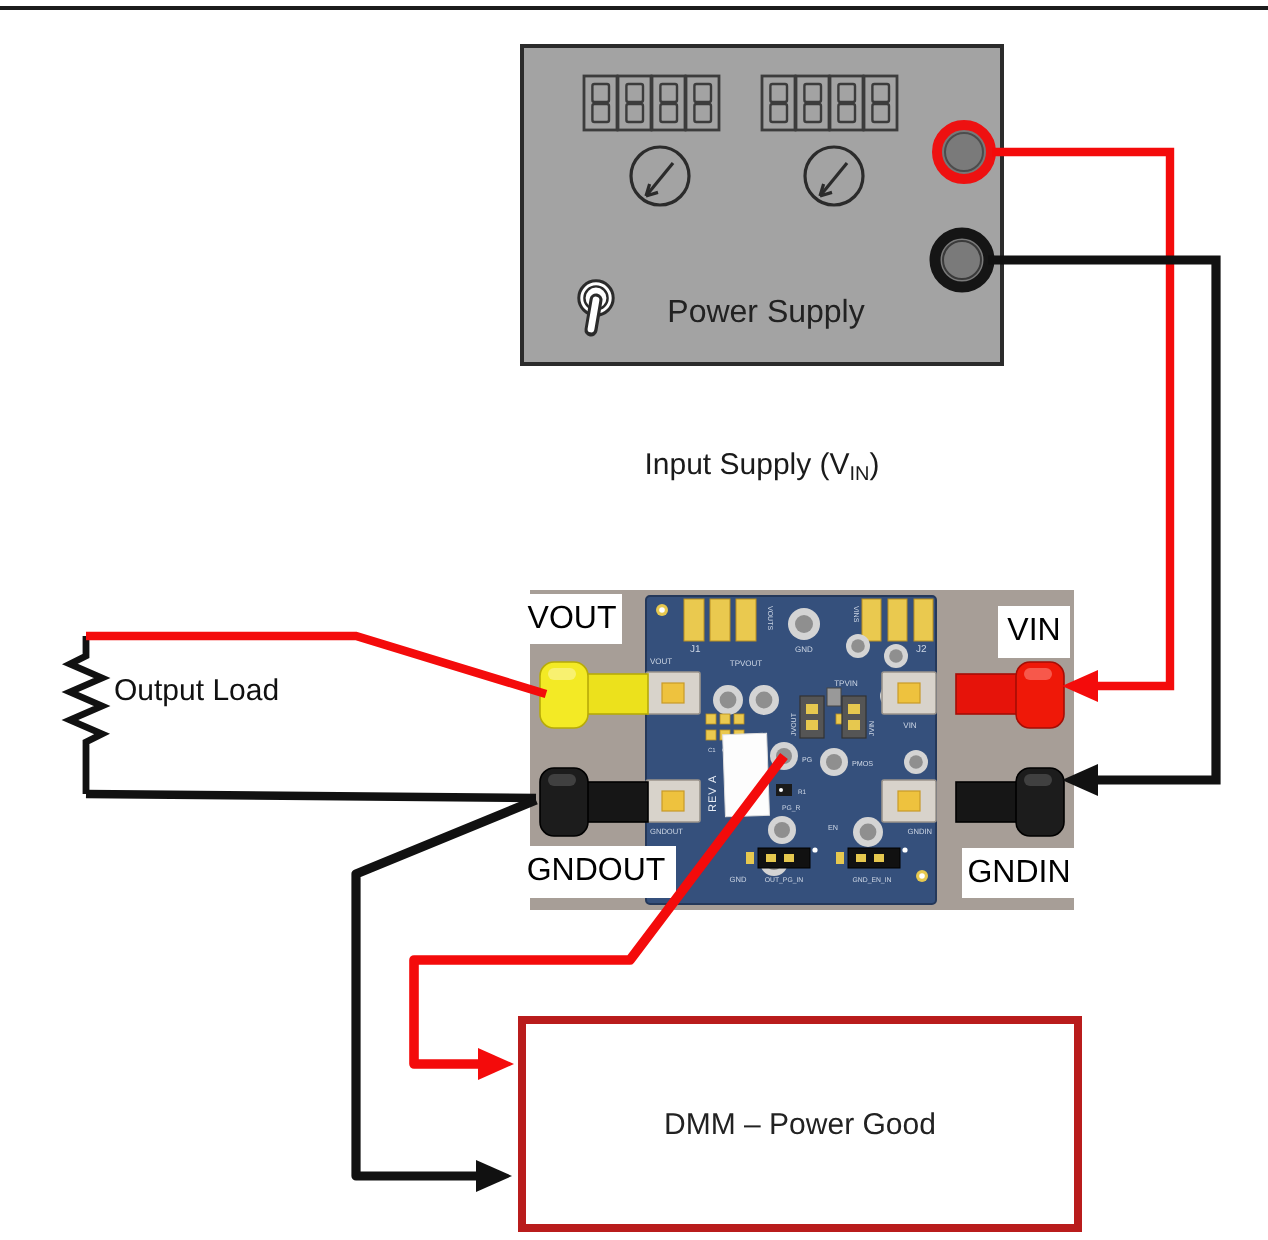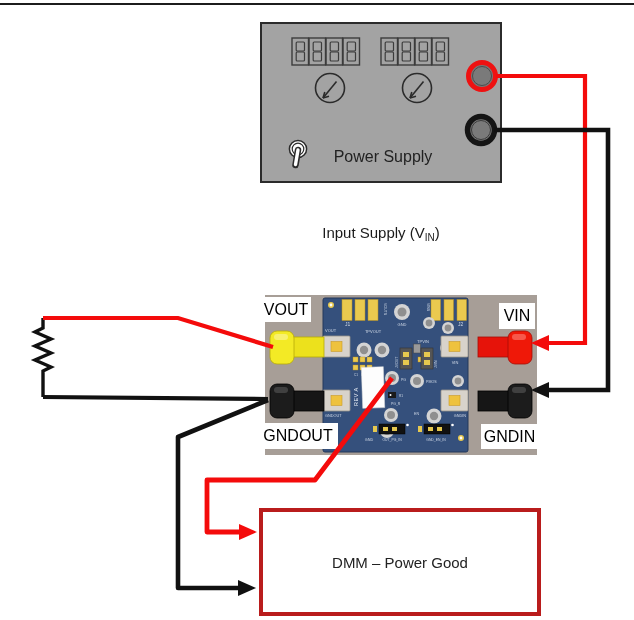--- a/index.html
+++ b/index.html
@@ -298,20 +298,21 @@
       </g>
     </svg>
   </div>
 
   <div class="conn-label lbl-vout">VOUT</div>
   <div class="conn-label lbl-vin">VIN</div>
   <div class="conn-label lbl-gndout">GNDOUT</div>
   <div class="conn-label lbl-gndin">GNDIN</div>
 
   <div class="load-text">
+    <div>Output Load</div>
   </div>
 
   <div class="dmm-box">
     <span class="dmm-label">DMM – Power Good</span>
   </div>
 
   <svg class="wires" width="634" height="620" viewBox="0 0 634 620">
 
     <path d="M43,318 V328 L35,332 L51,339 L35,346 L51,353 L35,360 L51,367 L43,371 V397" fill="none" stroke="#111" stroke-width="3.4"></path>
 

